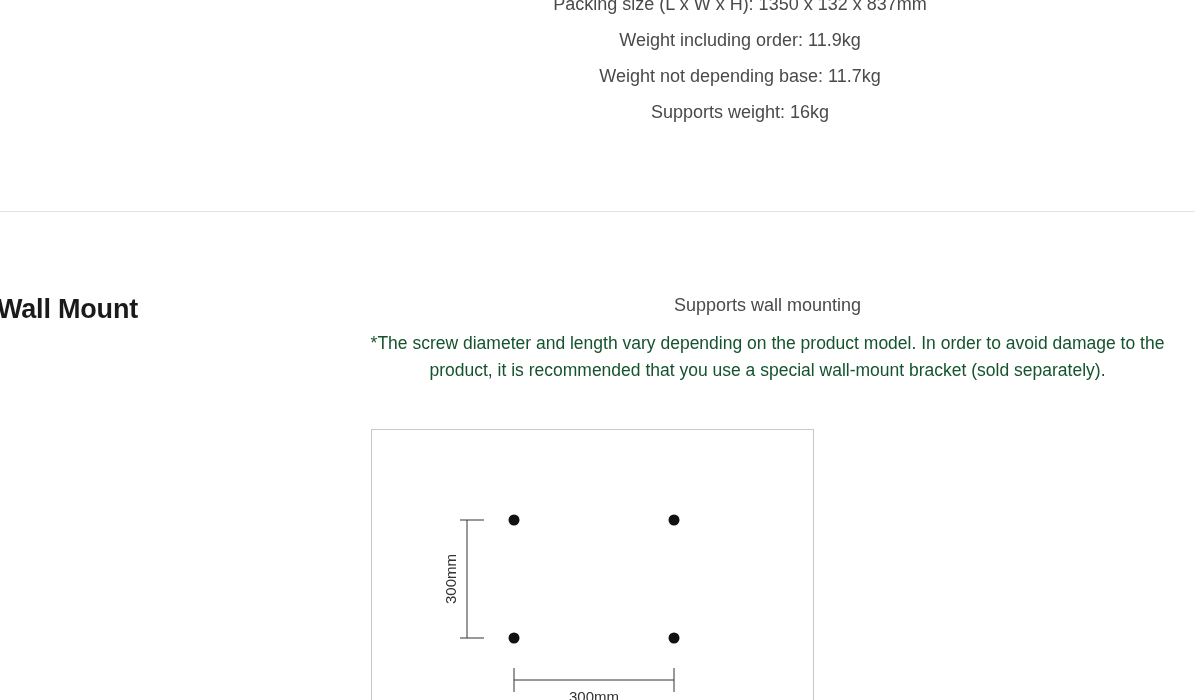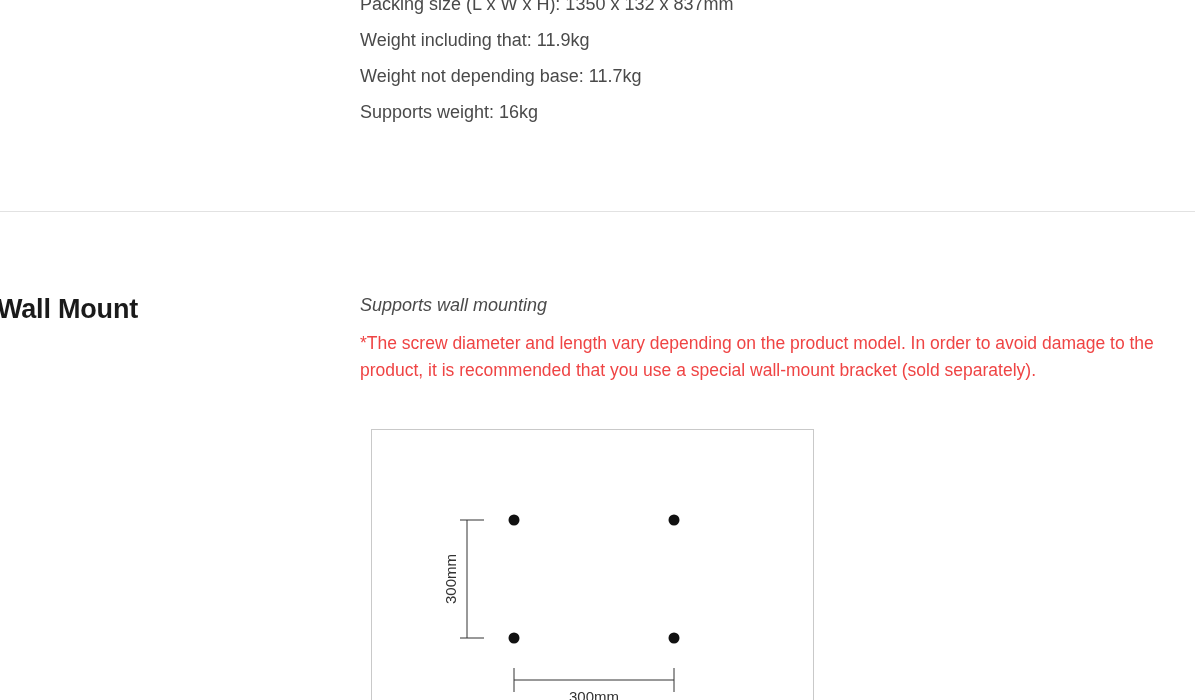--- a/index.html
+++ b/index.html
@@ -13,20 +13,21 @@
     overflow: hidden;
     font-family: "Liberation Sans", sans-serif;
     color: #333333;
     position: relative;
   }
 
   .page {
     position: relative;
     width: 1195px;
     height: 700px;
+    text-align: center;
   }
 
   
   .spec-block {
     position: absolute;
     left: 360px;
     top: -14px;
     width: 760px;
   }
   .spec-line {
@@ -61,26 +62,25 @@
     position: absolute;
     left: 360px;
     top: 292px;
     width: 815px;
   }
   .body-lead {
     font-size: 18px;
     line-height: 26px;
     color: #4a4a4a;
     margin-bottom: 12px;
-    font-style: italic;
   }
   .body-note {
     font-size: 17.5px;
     line-height: 26.5px;
-    color: #ef4444;
+    color: #14532d;
   }
 
   
   .diagram-wrap {
     position: absolute;
     left: 371px;
     top: 429px;
     width: 443px;
     height: 290px;
     border: 1px solid #c9c9c9;
@@ -100,21 +100,21 @@
     fill: #333333;
   }
 </style>
 </head>
 <body>
 
 <div class="page">
 
   <div class="spec-block">
     <div class="spec-line">Packing size (L x W x H): 1350 x 132 x 837mm</div>
-    <div class="spec-line">Weight including that: 11.9kg</div>
+    <div class="spec-line">Weight including order: 11.9kg</div>
     <div class="spec-line">Weight not depending base: 11.7kg</div>
     <div class="spec-line">Supports weight: 16kg</div>
   </div>
 
   <div class="divider"></div>
 
   <div class="section-title">Wall Mount</div>
 
   <div class="section-body">
     <div class="body-lead">Supports wall mounting</div>

